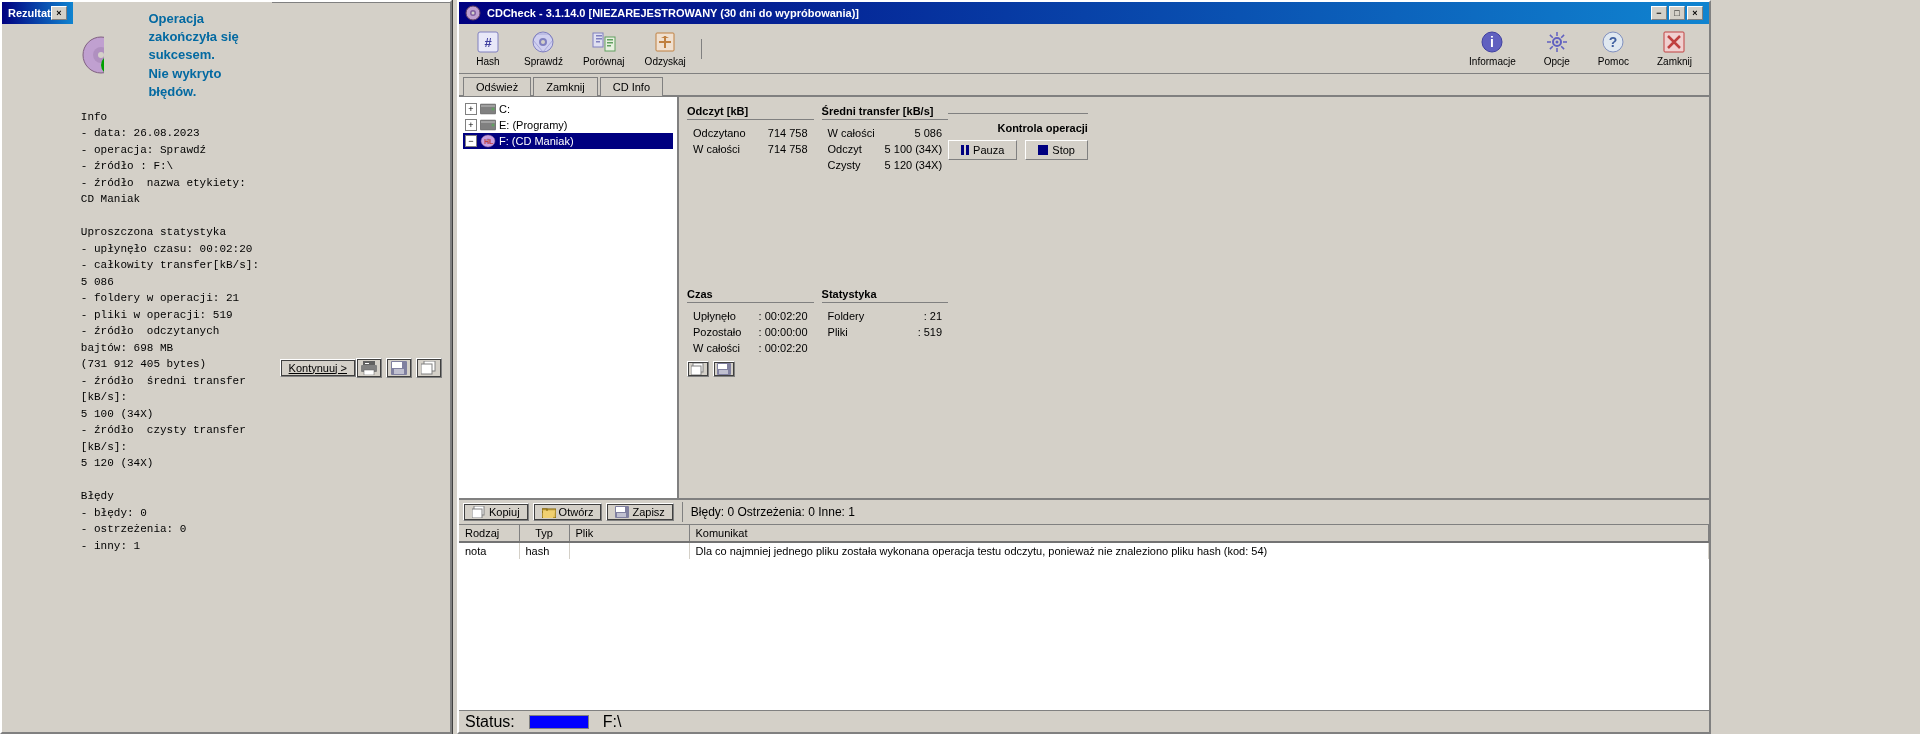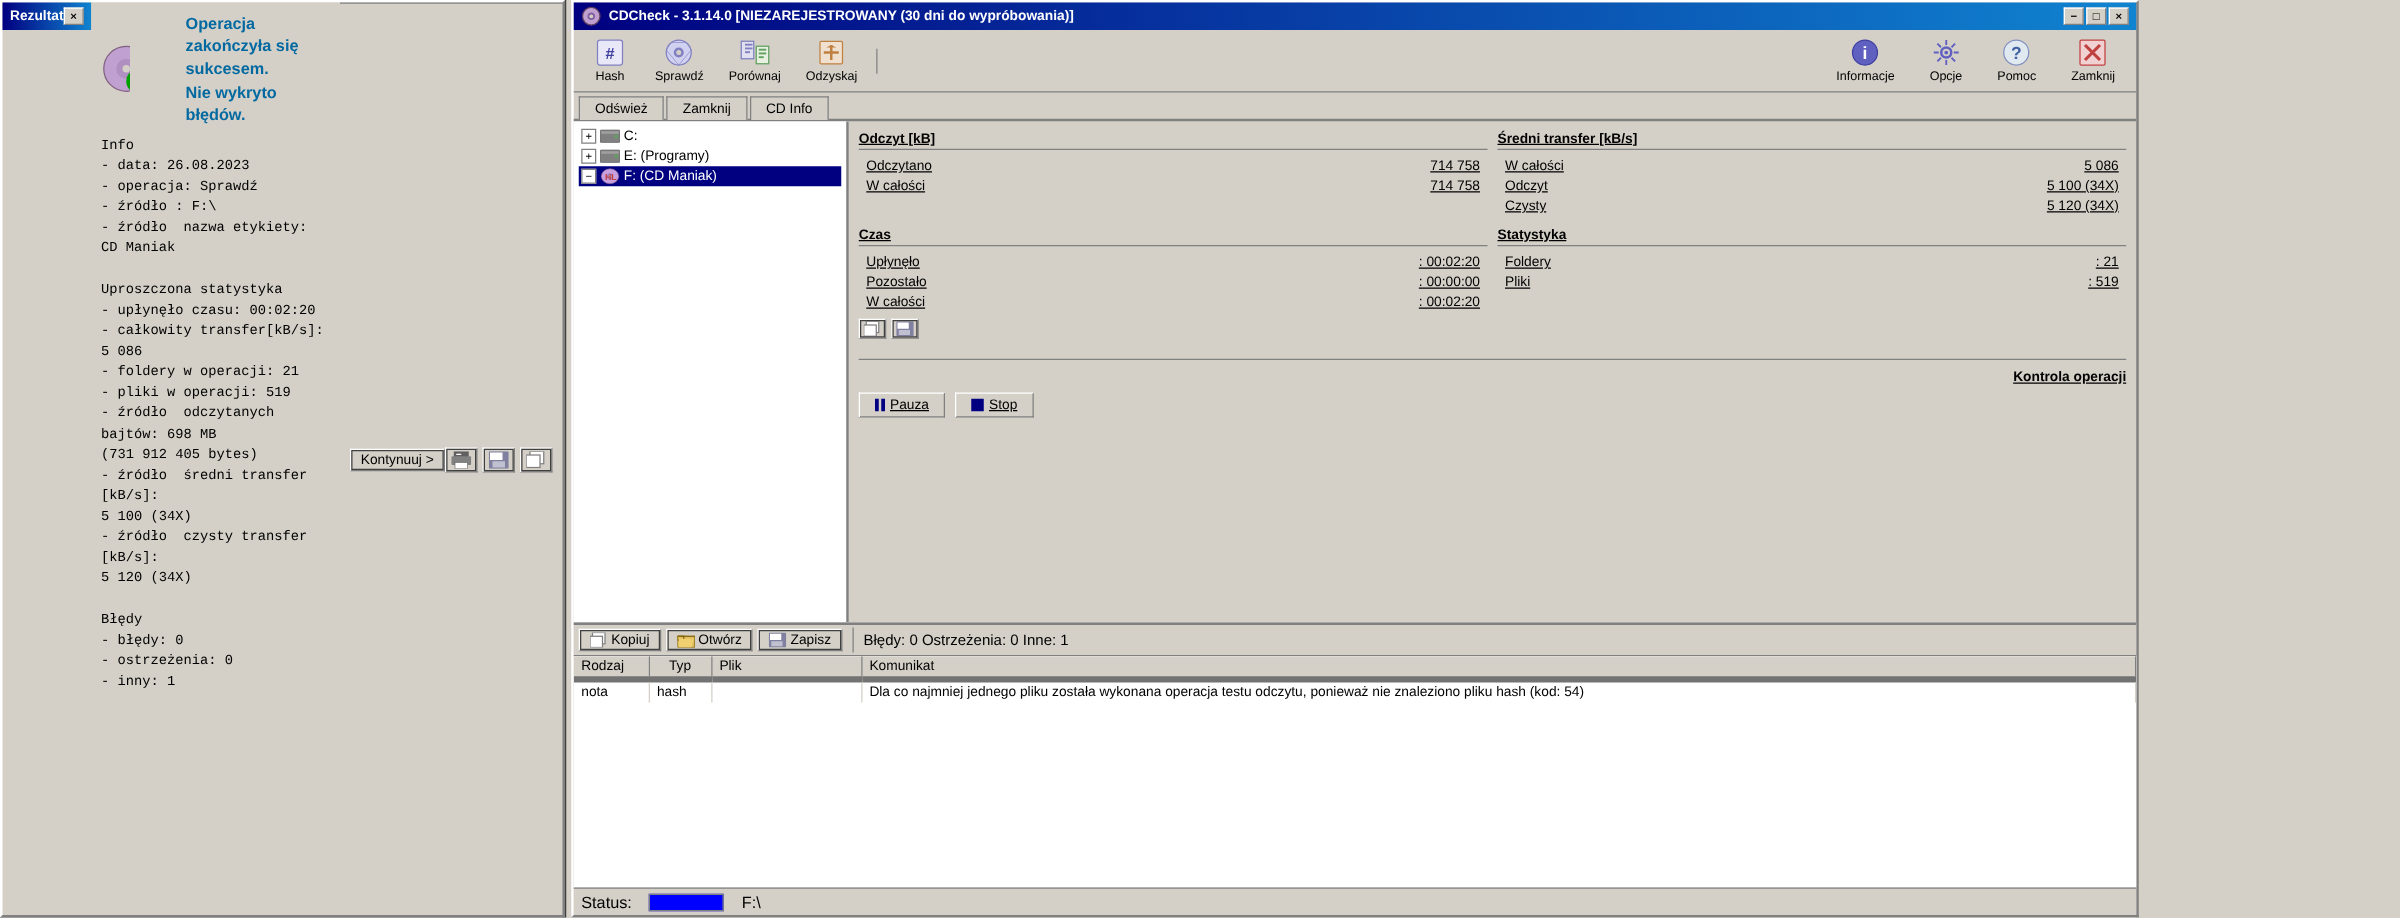--- a/index.html
+++ b/index.html
@@ -127,20 +127,21 @@
       white-space: pre-wrap;
       line-height: 1.5;
     }
 
     .rezultat-footer {
       padding: 8px;
       border-top: 1px solid #808080;
       display: flex;
       align-items: center;
       justify-content: space-between;
+      text-decoration: underline;
     }
 
     
     .cdcheck-panel {
       position: absolute;
       left: 457px;
       top: 0;
       width: 1254px;
       height: 734px;
       display: flex;
@@ -254,23 +255,22 @@
       font-size: 9px;
       background: #fff;
       color: #000;
       flex-shrink: 0;
     }
 
     
     .info-panel {
       flex: 1;
       display: flex;
-      flex-direction: column;
+      flex-direction: row;
       padding: 8px;
-      text-decoration: underline;
     }
 
     .info-grid {
       display: grid;
       grid-template-columns: 1fr 1fr;
       gap: 8px;
       margin-bottom: 8px;
     }
 
     .info-section {
@@ -353,40 +353,40 @@
     .log-table {
       width: 100%;
       border-collapse: collapse;
       font-size: 11px;
     }
 
     .log-table th {
       text-align: left;
       padding: 2px 6px;
       background: #d4d0c8;
-      border-bottom: 5px solid #737373;
+      border-bottom: 2px solid #737373;
       border-right: 1px solid #808080;
       font-weight: normal;
       margin-left: 12px;
     }
 
     .log-table td {
       padding: 2px 6px;
       border-right: 1px solid #d4d0c8;
       vertical-align: top;
     }
 
     
     .status-bar {
       display: flex;
       align-items: center;
       padding: 2px 6px;
       border-top: 1px solid #808080;
       gap: 14px;
-      font-size: 13px;
+      font-size: 16px;
       height: 22px;
     }
 
     .status-progress {
       width: 60px;
       height: 14px;
       background: #0000ff;
       border: 1px solid #808080;
     }
 

